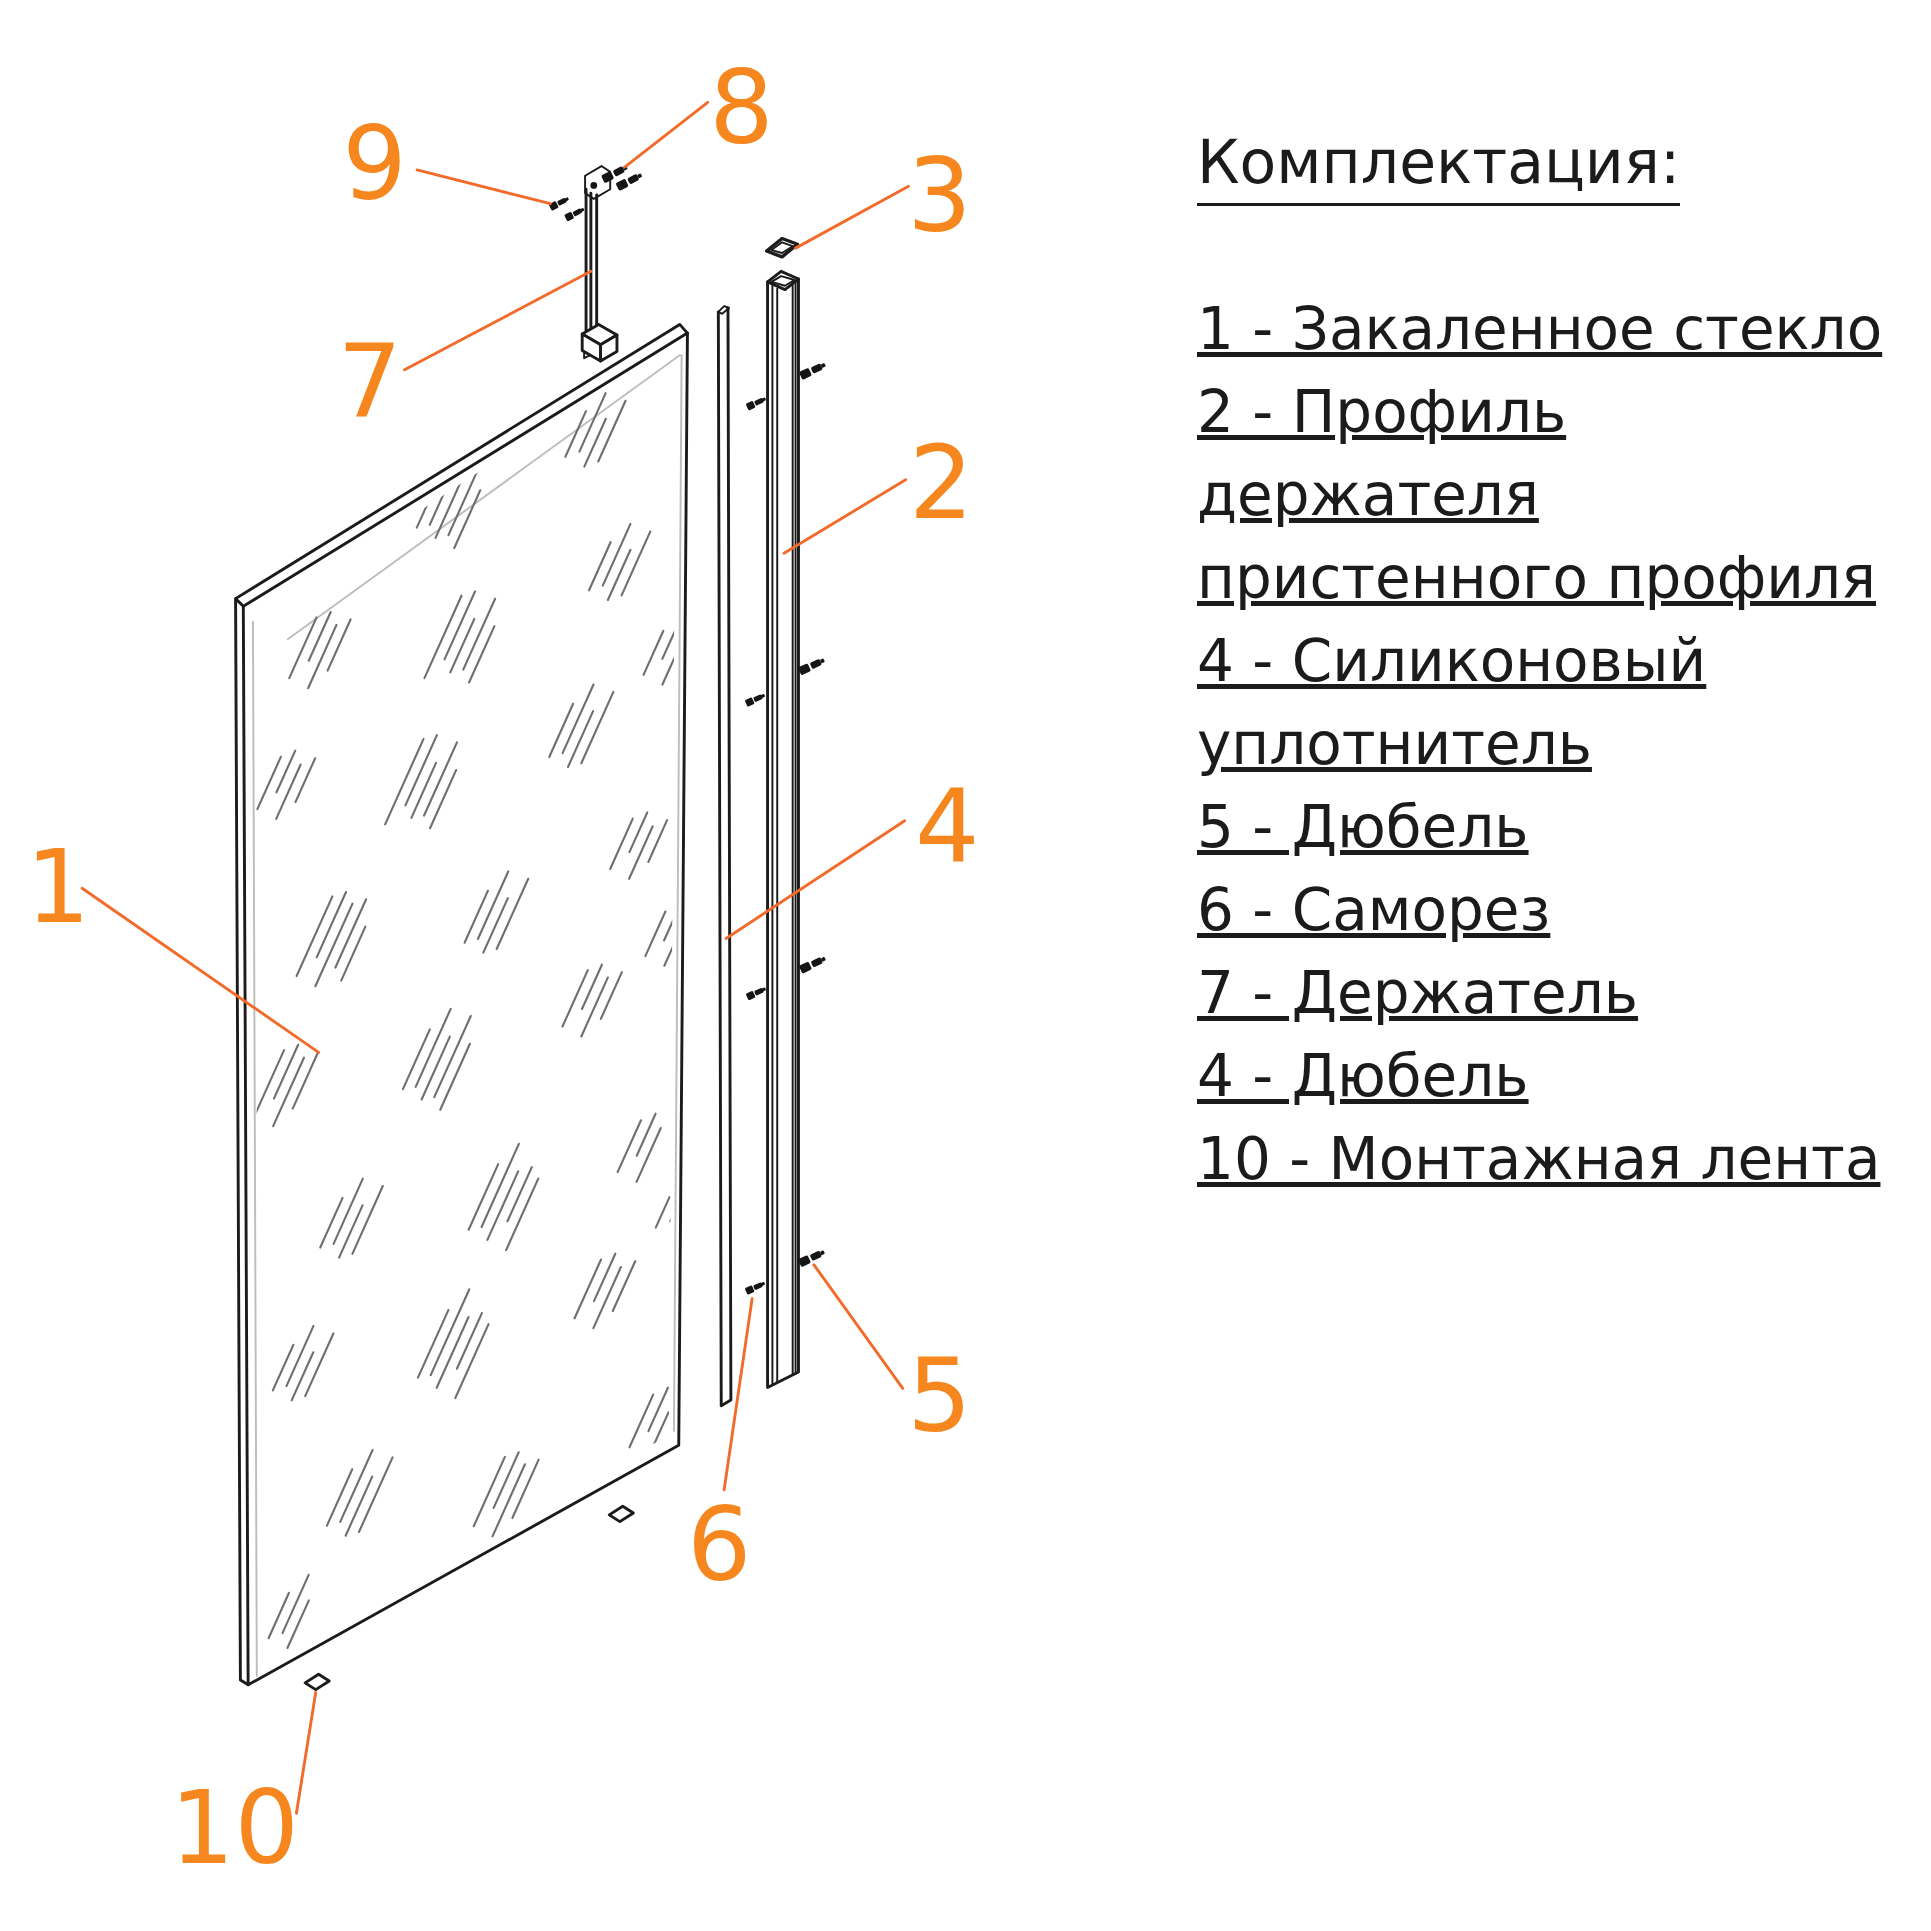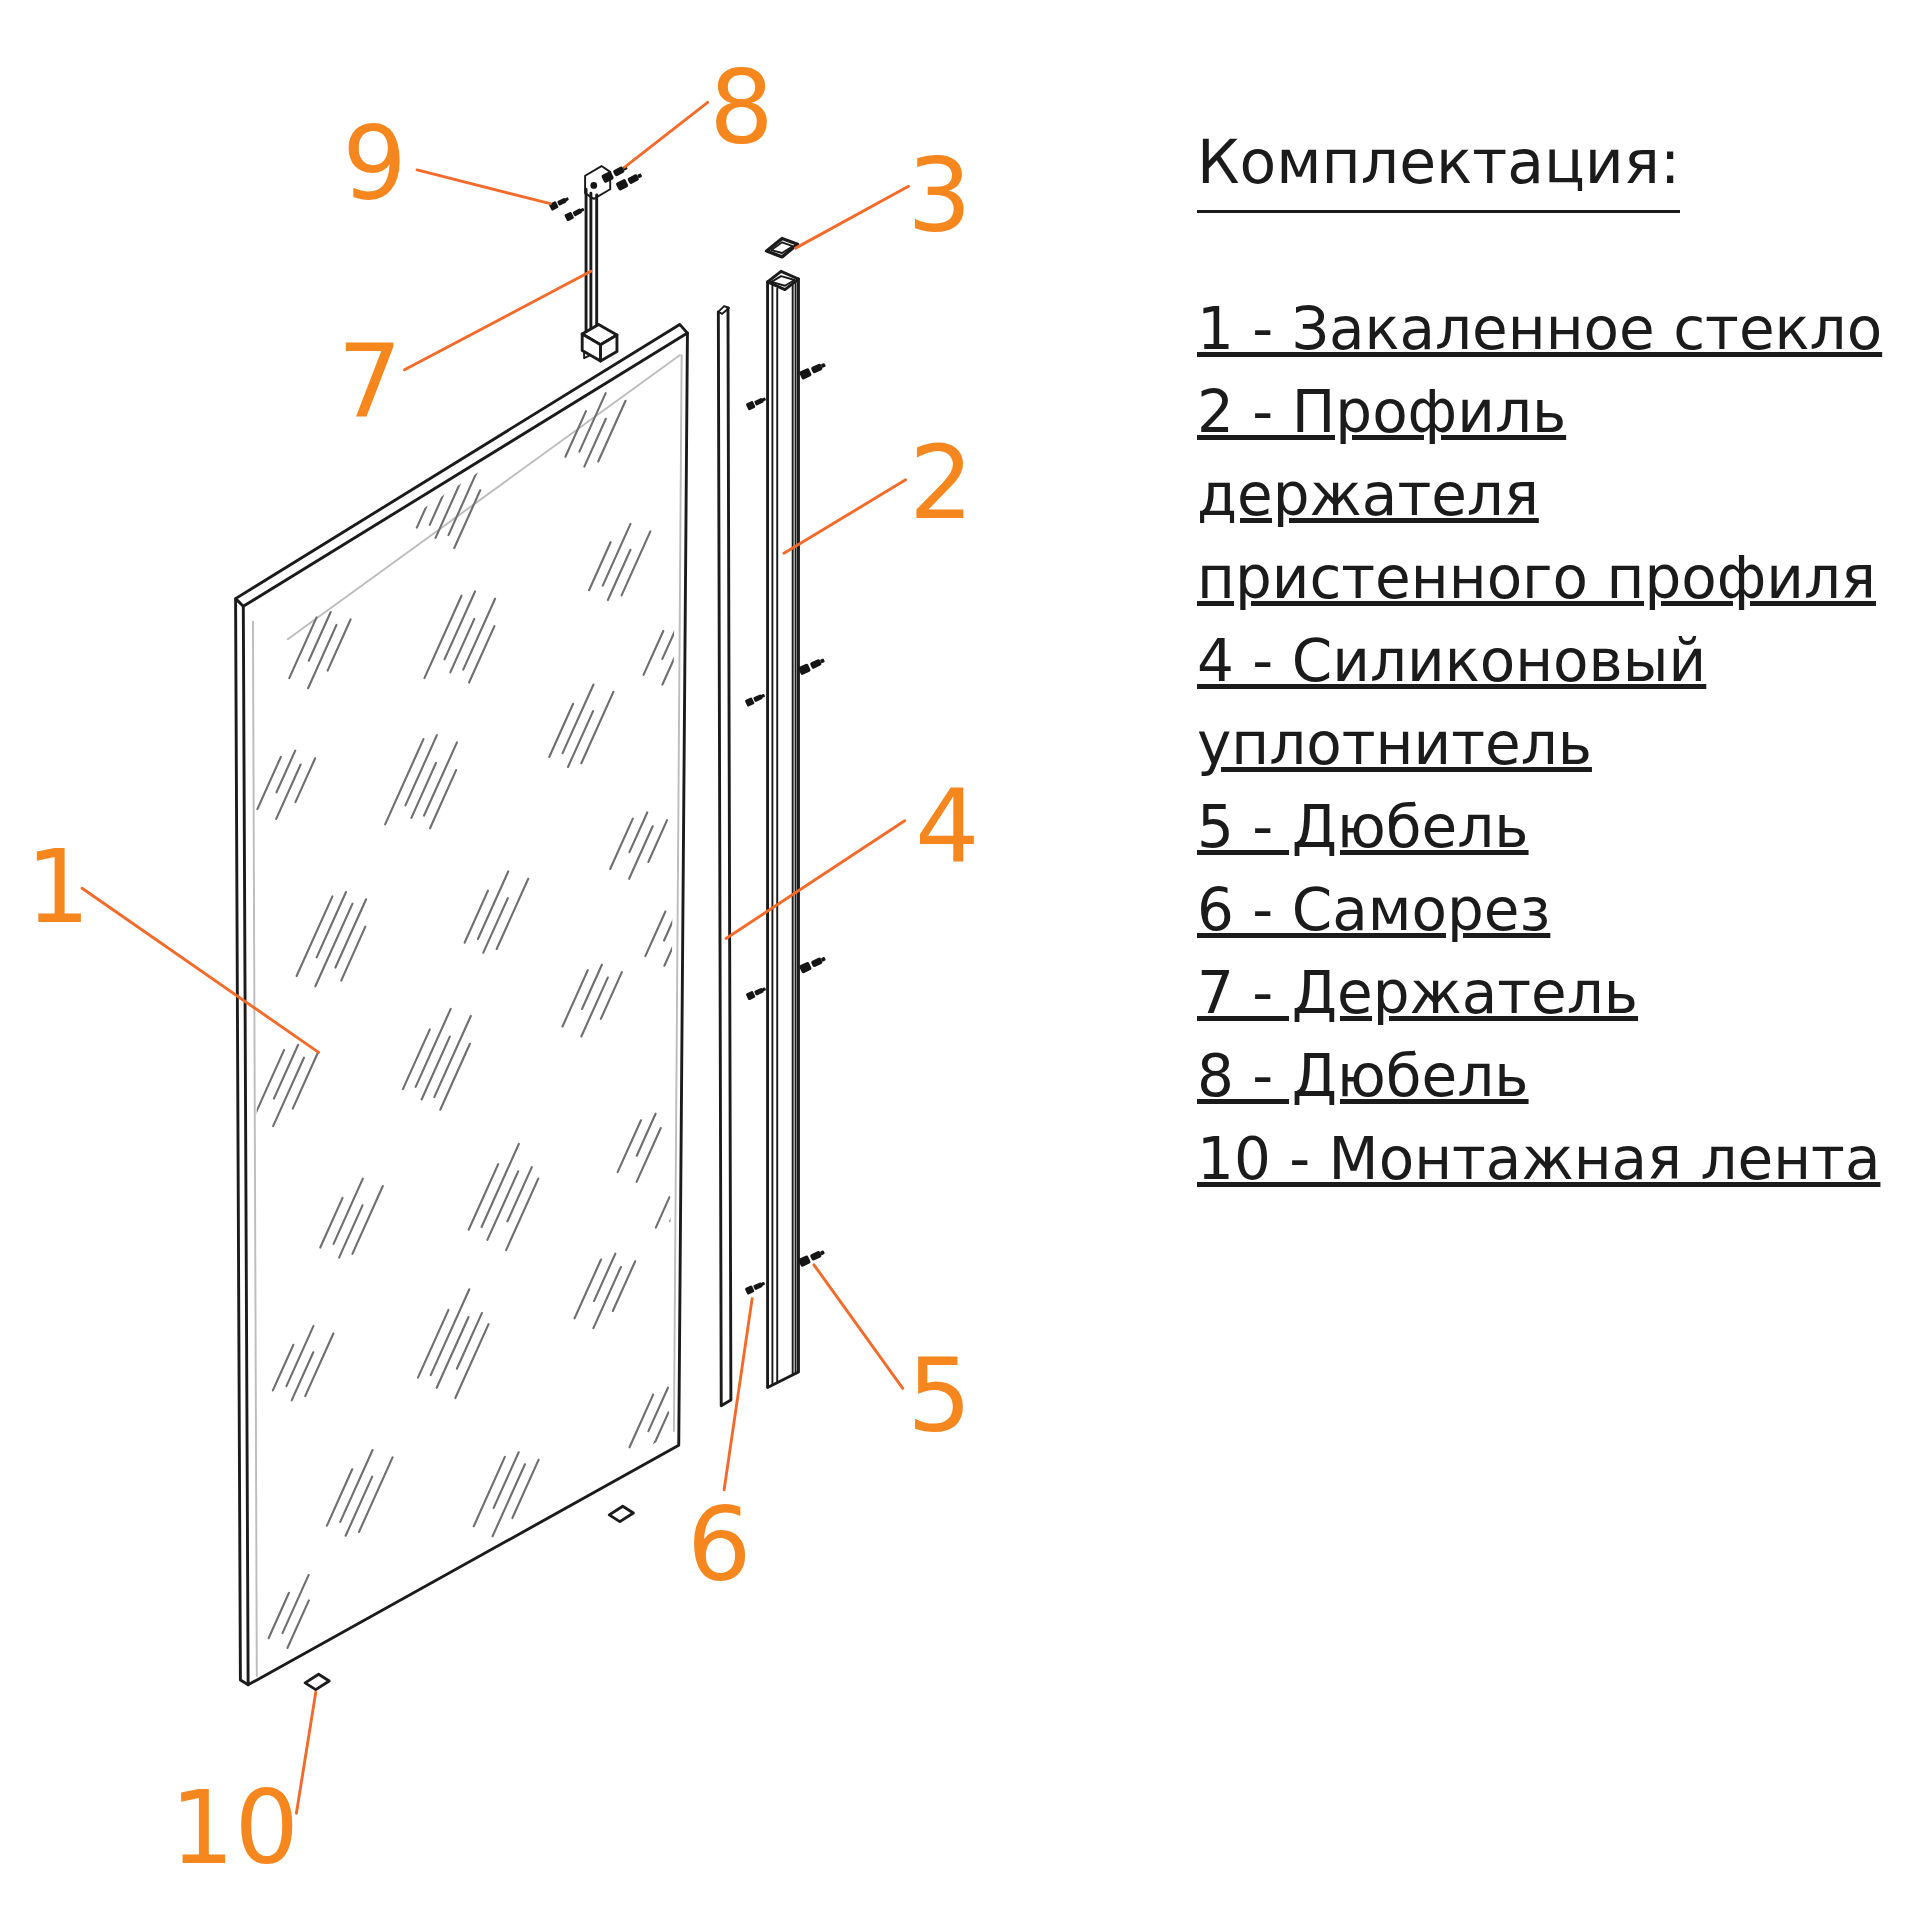--- a/index.html
+++ b/index.html
@@ -15,21 +15,21 @@
   .grayline{stroke:#bdbdbd;stroke-width:2;fill:none;stroke-linecap:round;}
   .hatch-line{stroke:var(--hatch);stroke-width:2.2;stroke-linecap:round;}
   .hw{fill:#151515;stroke:none;}
   .leader{stroke:var(--leader);stroke-width:3;fill:none;stroke-linecap:round;}
   .num{fill:var(--accent);font-family:"DejaVu Sans","Liberation Sans",sans-serif;
        font-size:105px;text-anchor:middle;}
 
   
   .parts-panel{position:absolute;left:1197px;top:135px;width:734px;color:var(--ink);}
   .parts-title{display:inline-block;font-size:60px;line-height:54px;
-               border-bottom:3.9px solid var(--ink);padding-bottom:21px;white-space:nowrap;}
+               border-bottom:3.9px solid var(--ink);padding-bottom:14px;white-space:nowrap;}
   .parts-lines{position:absolute;left:0;top:153px;width:734px;text-decoration:underline;}
   .pl-line{font-size:58px;line-height:83px;white-space:nowrap;}
 </style>
 </head>
 <body>
 
 <div class="page">
 
   <svg class="diagram-svg" width="1931" height="1931" viewBox="0 0 2000 2000">
 
@@ -291,19 +291,19 @@
     <div class="parts-lines" id="parts-lines">
         <div class="pl-line">1 - Закаленное стекло</div>
         <div class="pl-line">2 - Профиль</div>
         <div class="pl-line">держателя</div>
         <div class="pl-line">пристенного профиля</div>
         <div class="pl-line">4 - Силиконовый</div>
         <div class="pl-line">уплотнитель</div>
         <div class="pl-line">5 - Дюбель</div>
         <div class="pl-line">6 - Саморез</div>
         <div class="pl-line">7 - Держатель</div>
-        <div class="pl-line">8 - Дюбель</div>
+        <div class="pl-line">4 - Дюбель</div>
         <div class="pl-line">10 - Монтажная лента</div>
       </div>
   </div>
 
 </div>
 
 
 </body></html>

